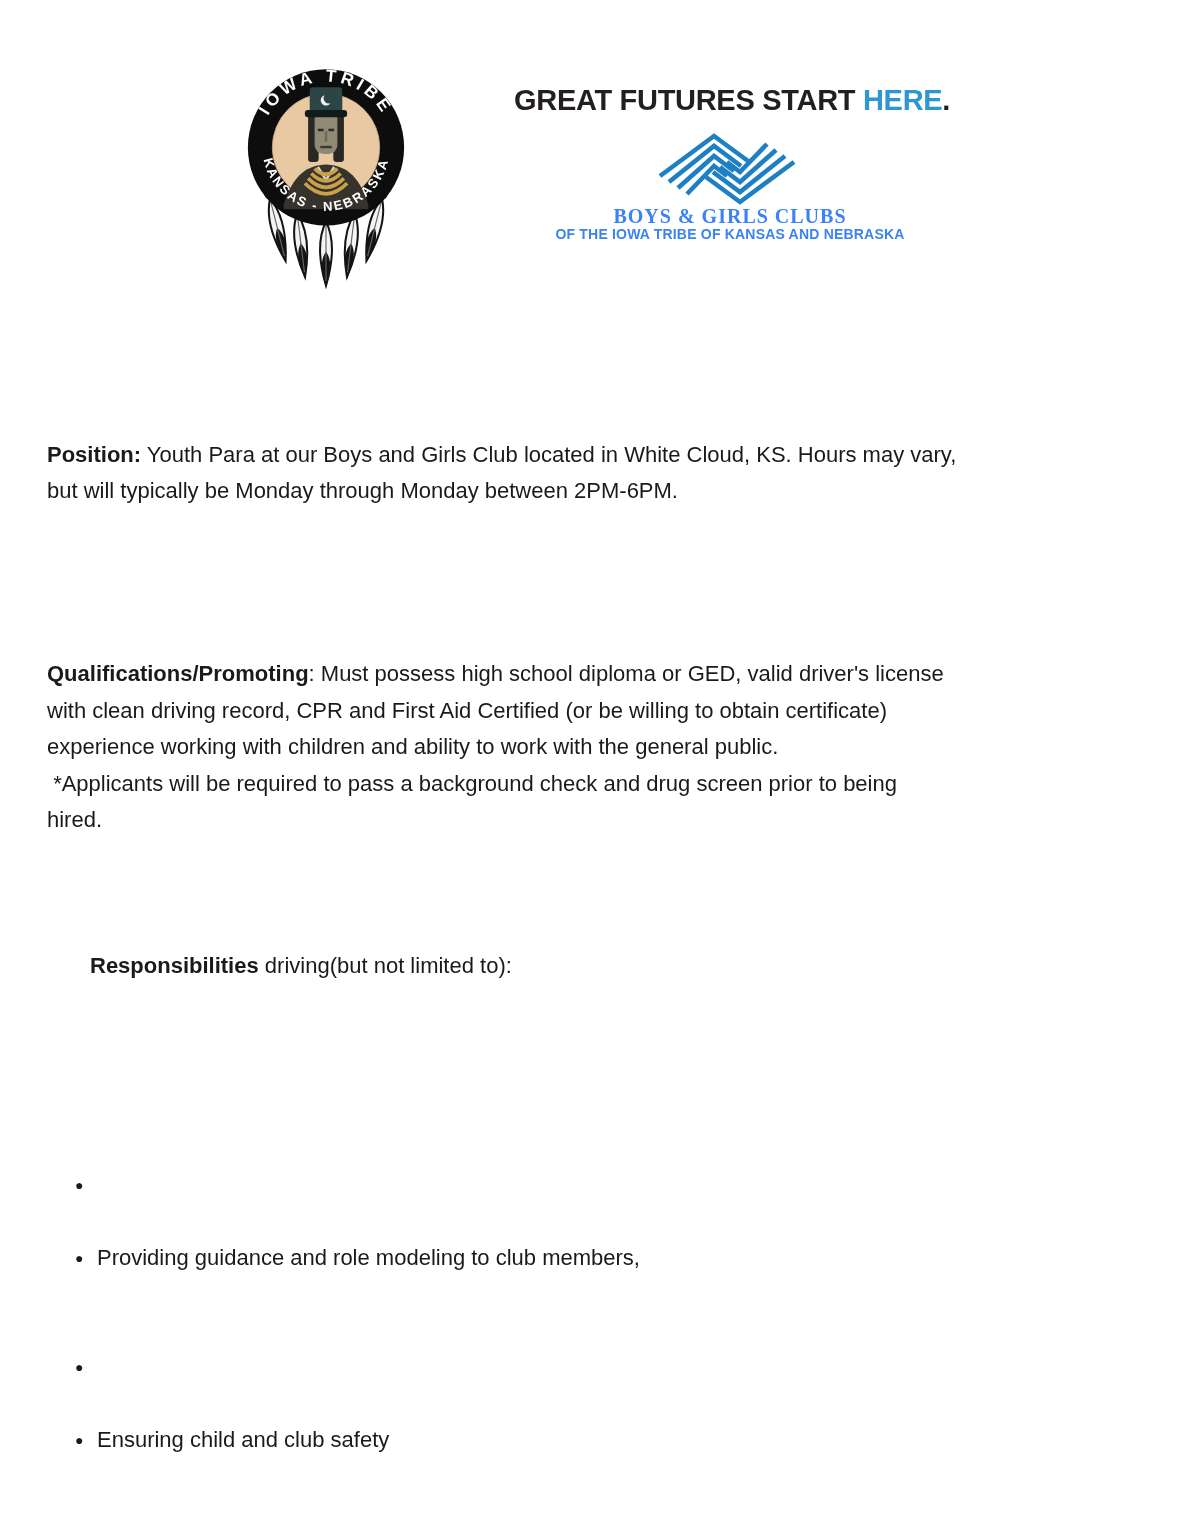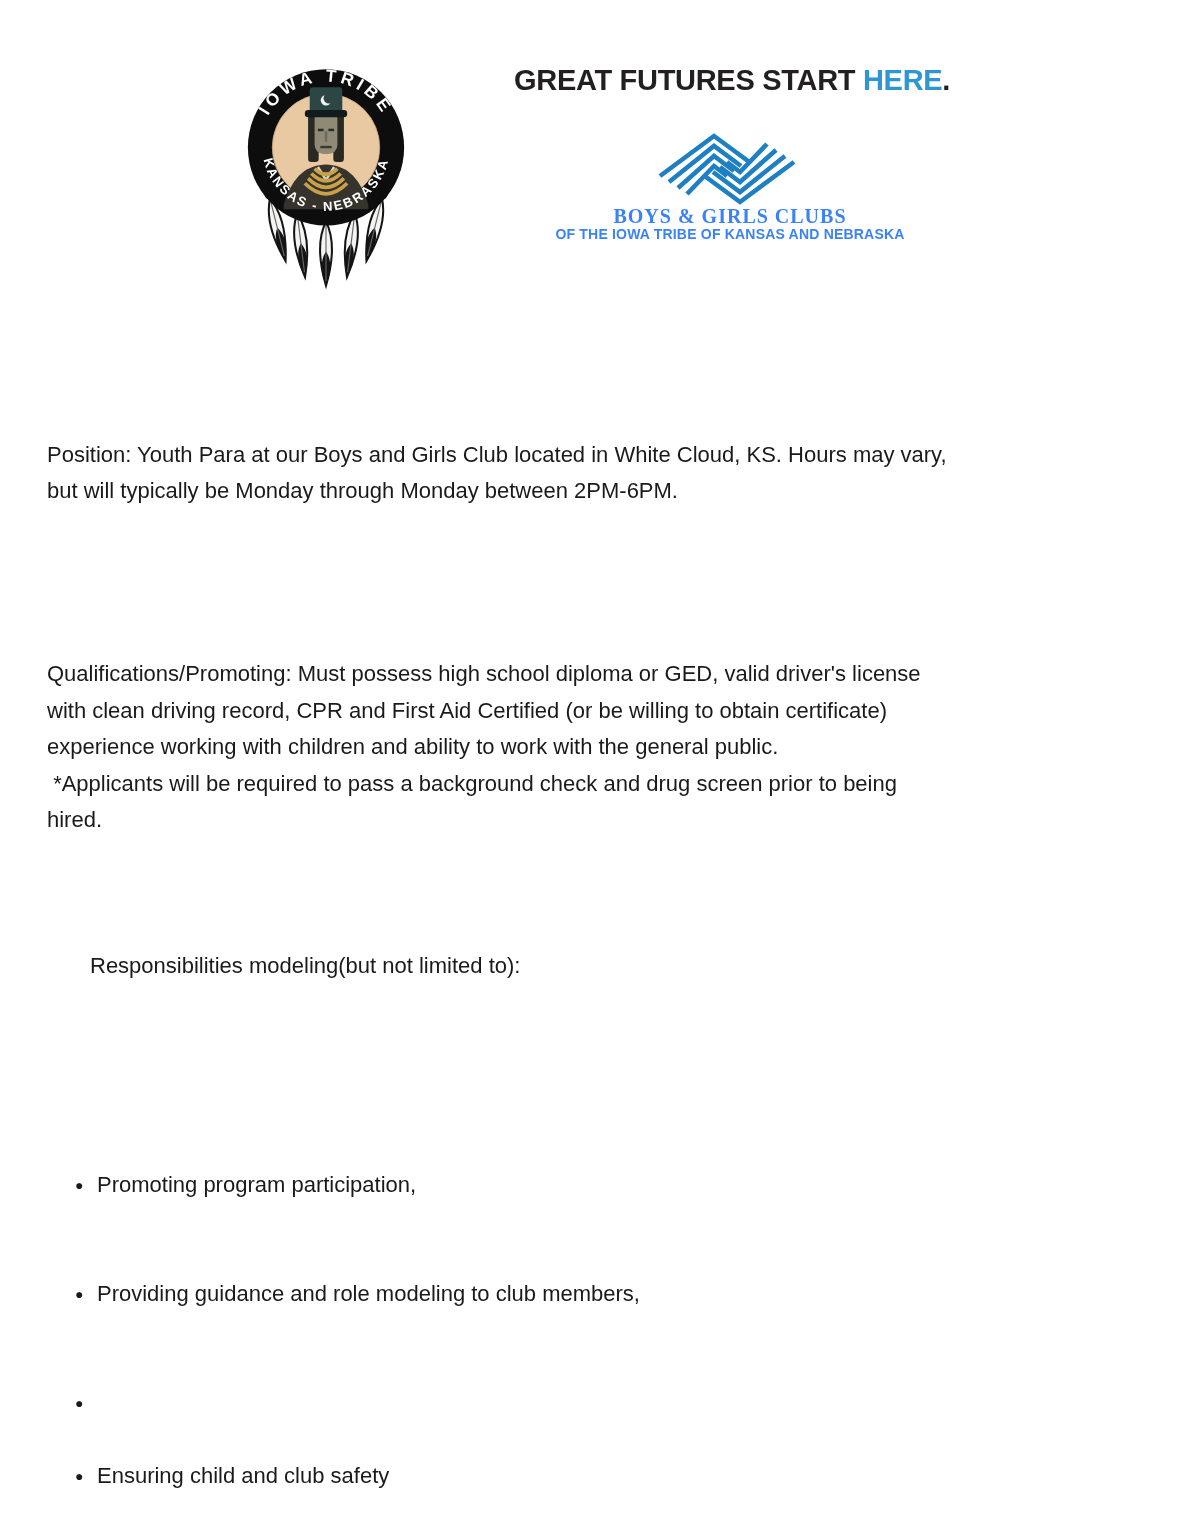--- a/index.html
+++ b/index.html
@@ -3,42 +3,42 @@
 <meta charset="utf-8">
 <style>
   html,body{margin:0;padding:0;background:#ffffff;}
   .page{
     position:relative;width:1187px;height:1536px;background:#ffffff;
     font-family:"Liberation Sans",sans-serif;color:#1c1c1c;overflow:hidden;
   }
   
   .tribal-logo{position:absolute;left:243px;top:64px;}
   .tagline{
-    position:absolute;left:514px;top:64px;
+    position:absolute;left:514px;top:84px;
     font-size:29px;font-weight:bold;letter-spacing:-0.3px;color:#231F20;
     white-space:nowrap;
   }
   .tagline .hl{color:#2E96D2;}
   .bgc-icon{position:absolute;left:657px;top:128px;}
   .lockup{position:absolute;left:527px;top:206px;width:406px;text-align:center;color:#3b82f6;}
   .lockup .l1{
     font-family:"Liberation Serif",serif;font-weight:bold;font-size:20px;
     letter-spacing:1px;line-height:21px;white-space:nowrap;
   }
   .lockup .l2{
     font-weight:bold;font-size:14px;letter-spacing:0.2px;line-height:15px;white-space:nowrap;
   }
   
   .content{
     position:absolute;left:47px;top:327px;width:1095px;
     font-size:22px;line-height:36.5px;white-space:pre-wrap;color:#1a1a1a;
   }
   .content p{margin:0;}
   .para-gap{margin-bottom:37px !important;}
-  .lead{font-weight:normal;text-align:center;}
+  .lead{font-weight:bold;text-align:center;}
   .resp-line{padding-left:43px;}
   ul.bullets{list-style:none;margin:0;padding:0;}
   ul.bullets li{position:relative;padding-left:50px;line-height:36px;}
   ul.bullets li .dot{
     position:absolute;left:28px;top:0;font-size:14px;line-height:36px;
   }
 </style>
 </head>
 <body>
 
@@ -124,24 +124,24 @@
 
     <p class="para-gap"><span class="lead">Position:</span><span> Youth Para at our Boys and Girls Club located in White Cloud, KS. Hours may vary,
 but will typically be Monday through Monday between 2PM-6PM.</span></p>
 
     <p><span class="lead">Qualifications/Promoting</span><span>: Must possess high school diploma or GED, valid driver's license
 with clean driving record, CPR and First Aid Certified (or be willing to obtain certificate)
 experience working with children and ability to work with the general public.
  *Applicants will be required to pass a background check and drug screen prior to being
 hired.</span></p>
 
-    <div class="resp-line"><span class="lead">Responsibilities</span><span> modeling(but not limited to):</span></div>
+    <div class="resp-line"><span class="lead">Responsibilities</span><span> driving(but not limited to):</span></div>
 
     <ul class="bullets">
-      <li><span class="dot">●</span><span>Promoting program participation,</span></li>
+      <li><span class="dot">●</span></li>
       <li><span class="dot">●</span><span>Providing guidance and role modeling to club members,</span></li>
       <li><span class="dot">●</span></li>
       <li><span class="dot">●</span><span>Ensuring child and club safety</span></li>
       
       
     </ul>
 
     
 
     

